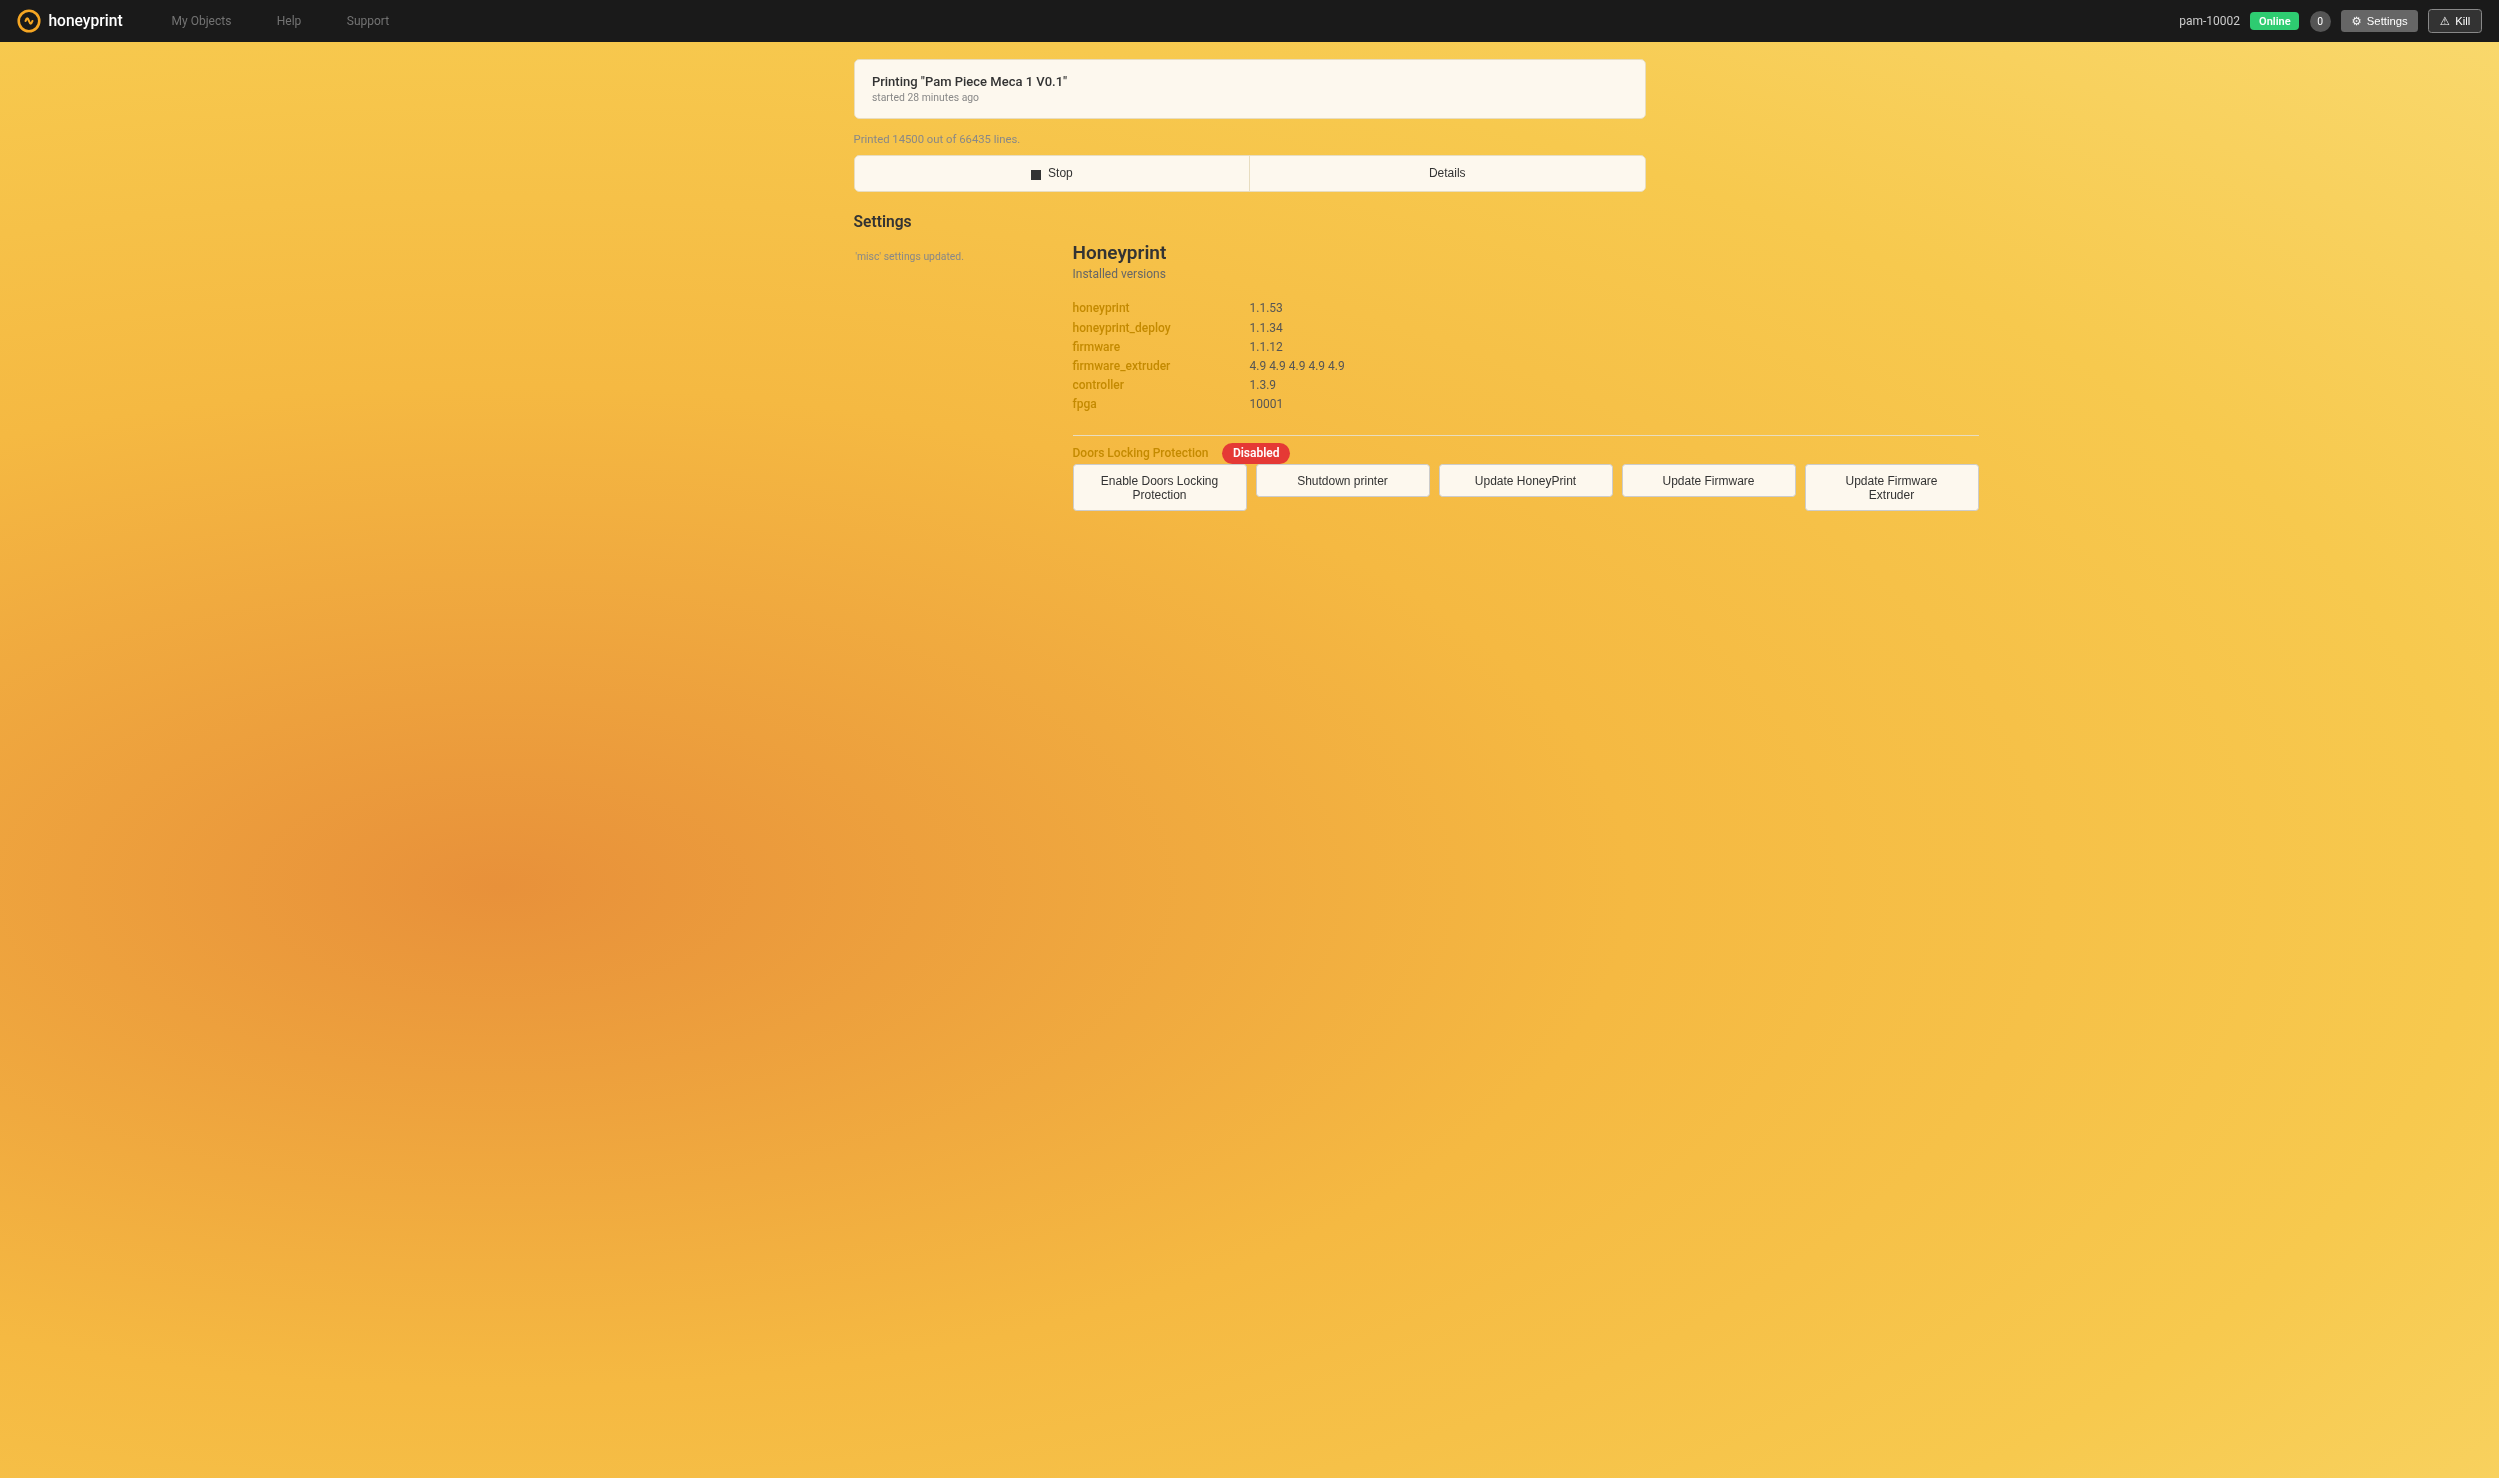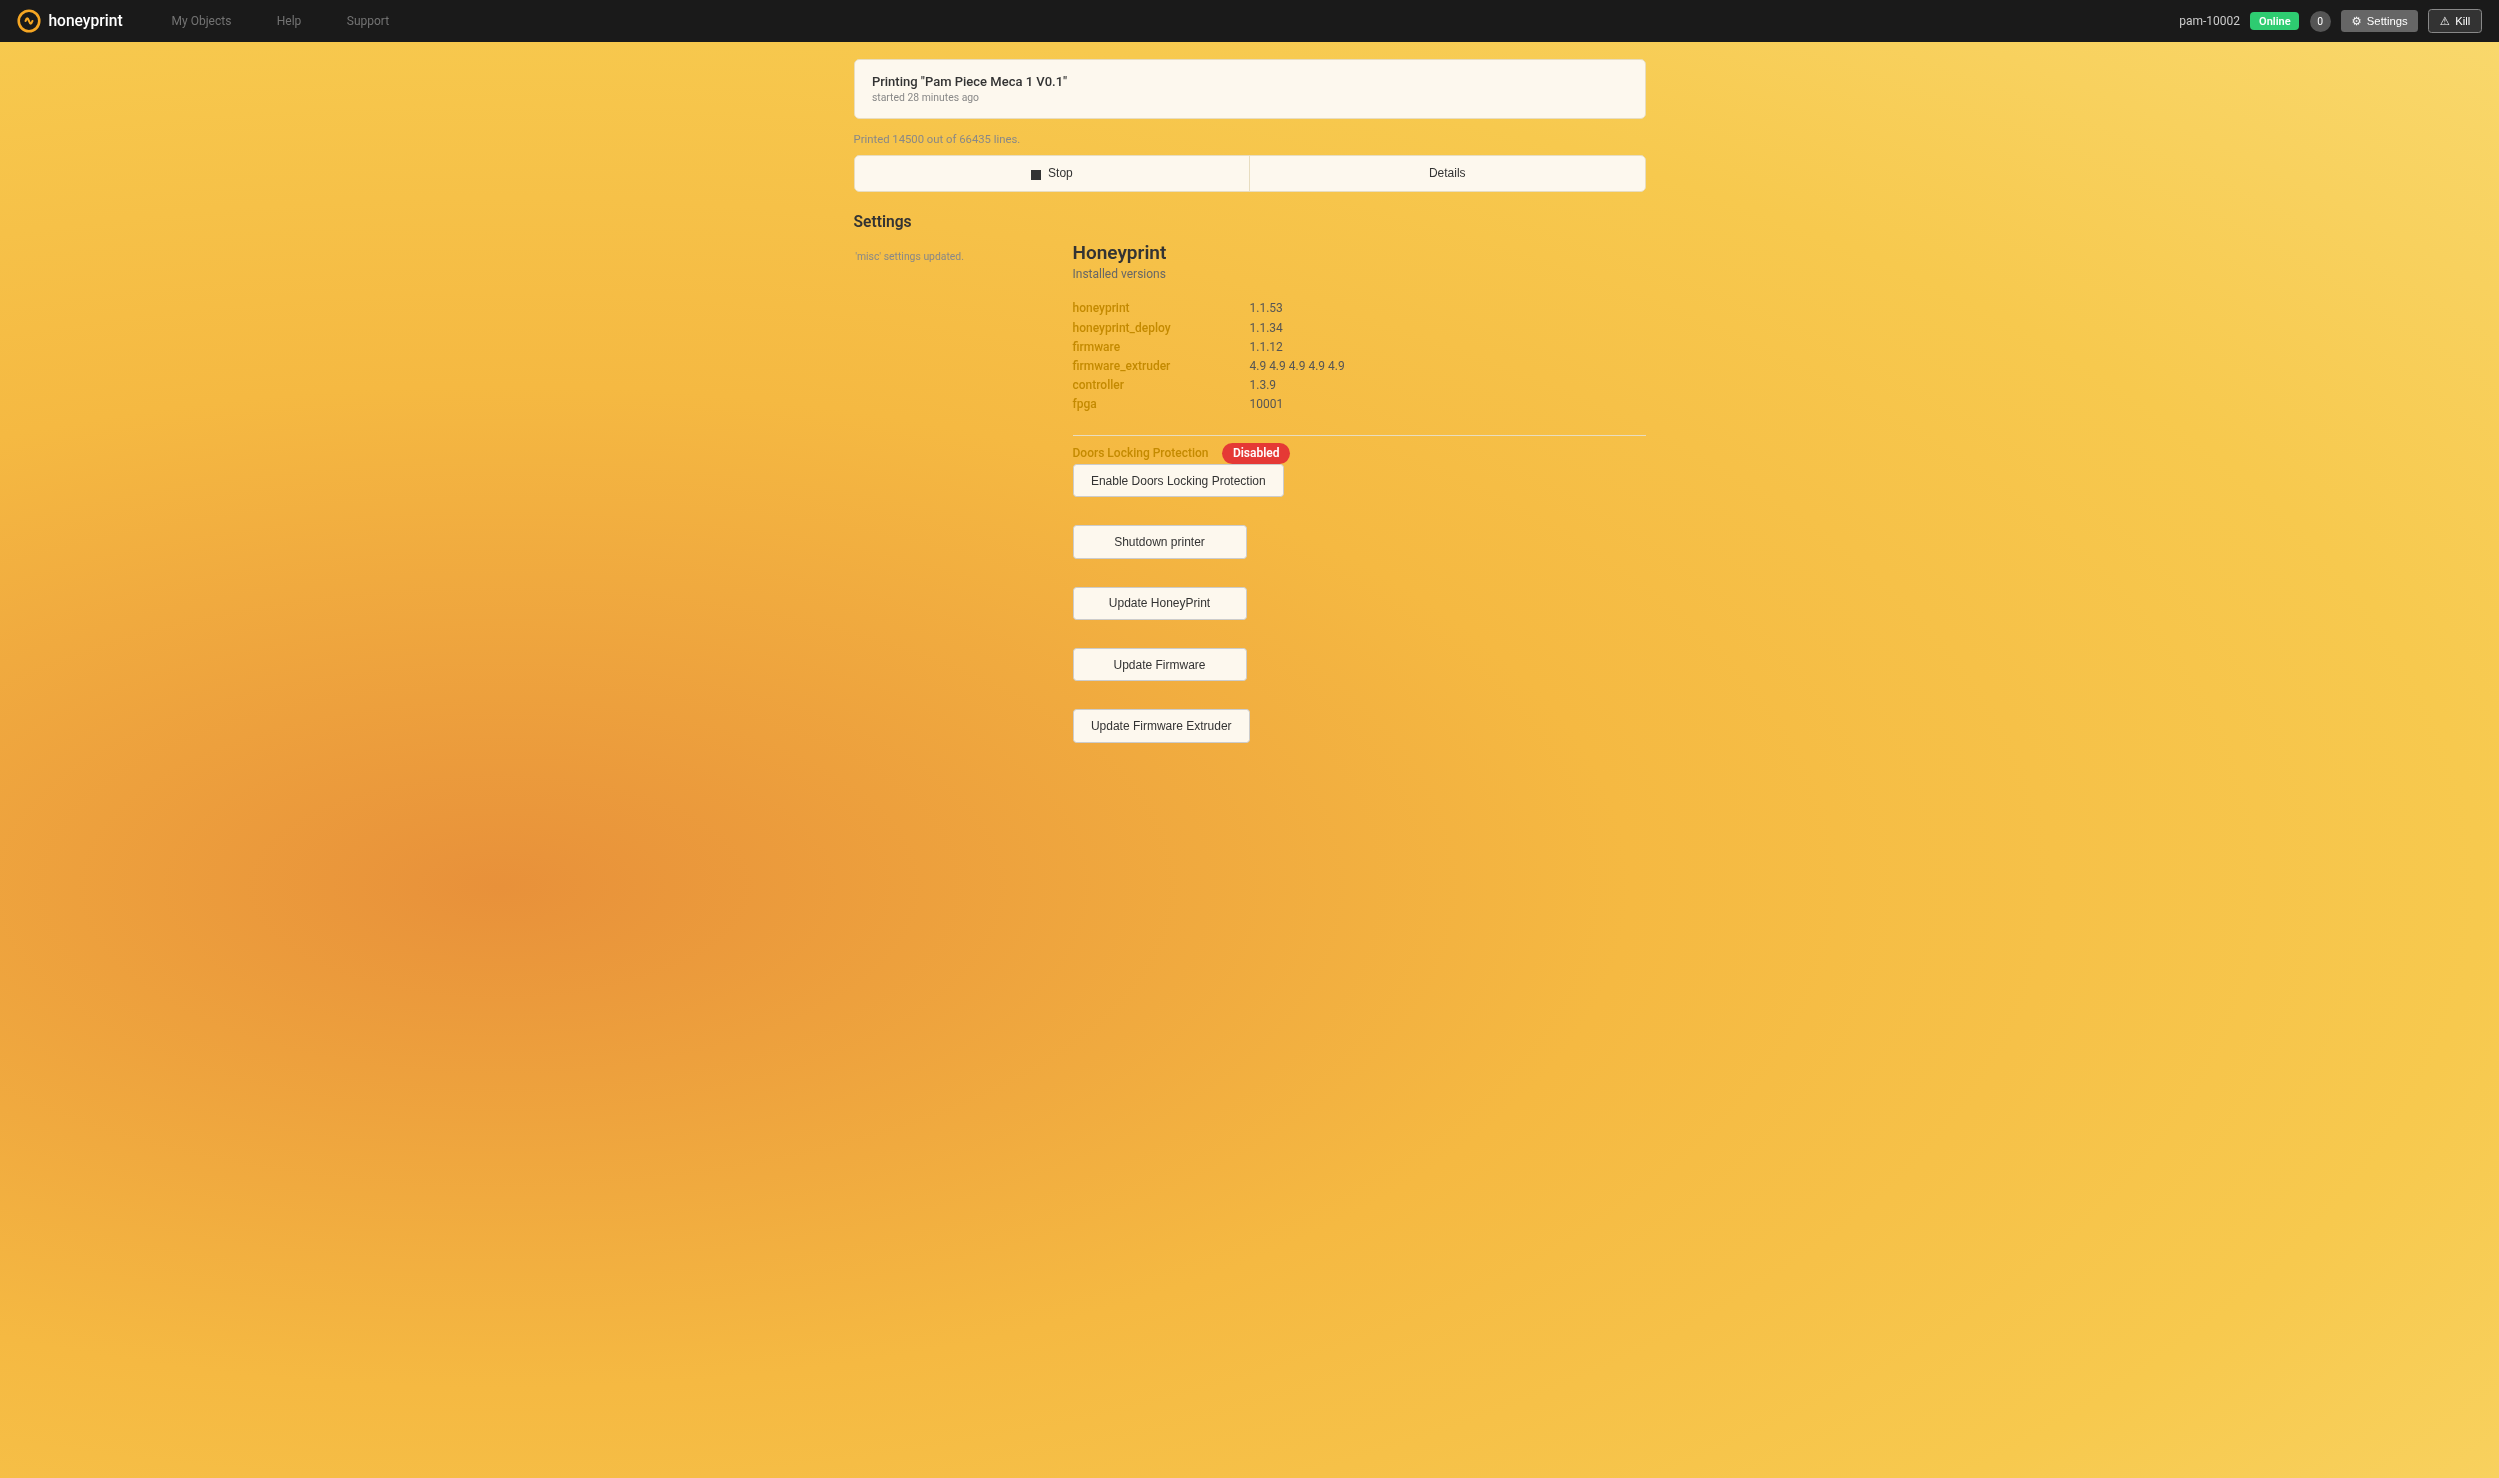--- a/index.html
+++ b/index.html
@@ -301,22 +301,22 @@
       color: #fff;
       padding: 3.5px 10.4px;
       border-radius: 10.4px;
       font-size: 12px;
       font-weight: 600;
     }
 
     
     .action-buttons {
       display: flex;
-      flex-direction: column;
-      gap: 28px;
+      flex-direction: row;
+      gap: 9px;
       align-items: flex-start;
     }
 
     .btn-action {
       background: #fdf8ee;
       border: 0.9px solid #ccc;
       border-radius: 3.5px;
       padding: 8.7px 17.4px;
       font-size: 12px;
       color: #333;

